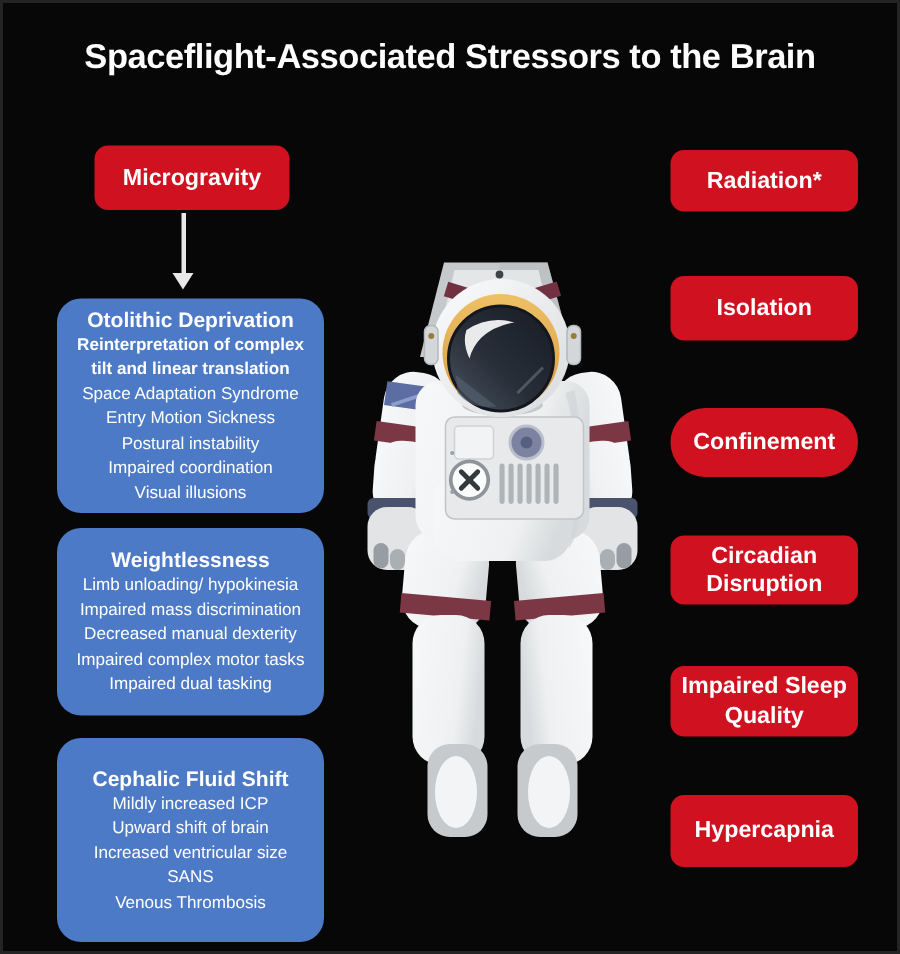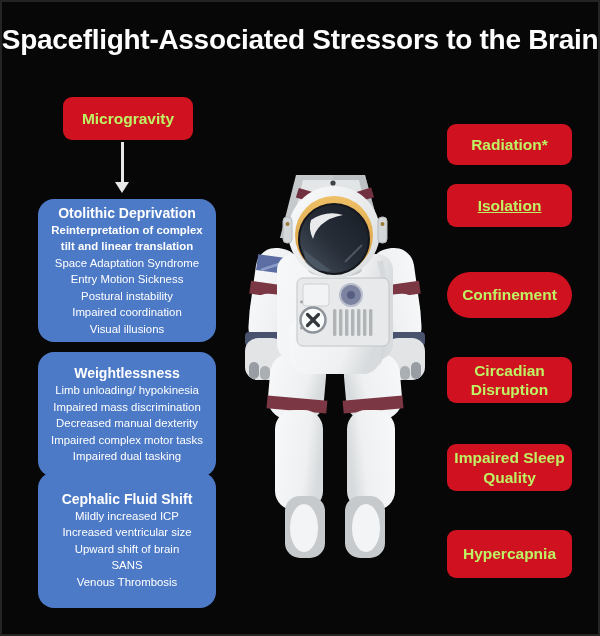--- a/index.html
+++ b/index.html
@@ -6,53 +6,53 @@
   #canvas{
     position:relative;width:600px;height:636px;overflow:hidden;
     background:var(--bg,#070707);
     box-shadow:inset 0 0 0 2px #242424;
     font-family:"Liberation Sans",sans-serif;
     color:#fff;
   }
   .abs{position:absolute;}
   #page-title{
     top:24px;left:0;width:600px;text-align:center;
-    font-size:28px;font-weight:bold;letter-spacing:-0.3px;color:#fdfdfd;
+    font-size:23px;font-weight:bold;letter-spacing:-0.3px;color:#fdfdfd;
   }
   
   .red-box{
     position:absolute;background:var(--red,#d01120);
-    border-radius:9px;color:#bef264;font-weight:bold;font-size:15.5px;
+    border-radius:9px;color:#ffffff;font-weight:bold;font-size:15.5px;
     display:flex;align-items:center;justify-content:center;
     text-align:center;line-height:1.25;padding:0 6px;box-sizing:border-box;
   }
   #mg-box{left:63px;top:97px;width:130px;height:43px;}
   .rb{left:447px;width:125px;}
-  #rb1{top:100px;height:41px;margin-top:24px;}
-  #rb2{top:184px;height:43px;text-decoration:underline;}
+  #rb1{top:100px;height:41px;}
+  #rb2{top:184px;height:43px;}
   #rb3{top:272px;height:46px;border-radius:23px;}
   #rb4{top:357px;height:46px;}
   #rb5{top:444px;height:47px;}
   #rb6{top:530px;height:48px;}
   
   #arrow-line{left:121px;top:142px;width:3px;height:41px;background:#e8e8e8;}
   #arrow-head{
     left:115px;top:182px;width:0;height:0;
     border-left:7px solid transparent;border-right:7px solid transparent;
     border-top:11px solid #e8e8e8;
   }
   
   .blue-box{
     position:absolute;left:38px;width:178px;background:var(--blue,#4d7ac6);
     border-radius:16px;text-align:center;color:#fff;box-sizing:border-box;
     display:flex;flex-direction:column;justify-content:center;
   }
   #bb1{top:199px;height:143px;}
   #bb2{top:352px;height:125px;}
-  #bb3{top:472px;height:136px;}
+  #bb3{top:492px;height:136px;}
   .bb-title{font-size:14px;font-weight:bold;line-height:18px;}
   .bold-line{font-size:11.4px;font-weight:bold;line-height:16.4px;}
   .line{font-size:11.4px;line-height:16.4px;}
   
   #astronaut{left:233px;top:168px;width:204px;height:392px;}
 </style>
 </head>
 <body>
 
 <div id="canvas">
@@ -88,22 +88,22 @@
         <div class="line">Decreased manual dexterity</div>
         <div class="line">Impaired complex motor tasks</div>
         <div class="line">Impaired dual tasking</div>
       </div>
   </div>
   <div class="blue-box" id="bb3">
     <div class="bb-title">Cephalic Fluid Shift</div>
     <div></div>
     <div>
         <div class="line">Mildly increased ICP</div>
+        <div class="line">Upward shift of brain</div>
         <div class="line">Increased ventricular size</div>
-        <div class="line">Upward shift of brain</div>
         <div class="line">SANS</div>
         <div class="line">Venous Thrombosis</div>
       </div>
   </div>
 
   <div class="red-box rb" id="rb1">Radiation*</div>
   <div class="red-box rb" id="rb2">Isolation</div>
   <div class="red-box rb" id="rb3">Confinement</div>
   <div class="red-box rb" id="rb5">Impaired Sleep Quality</div>
   <div class="red-box rb" id="rb4">Circadian Disruption</div>

